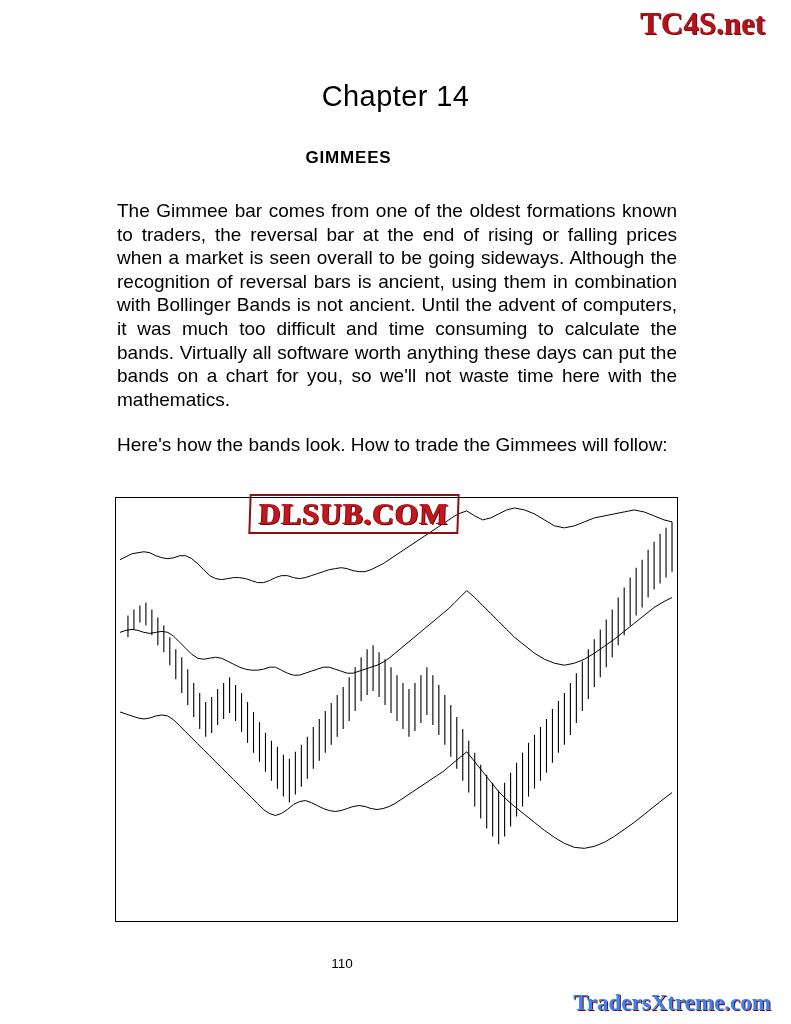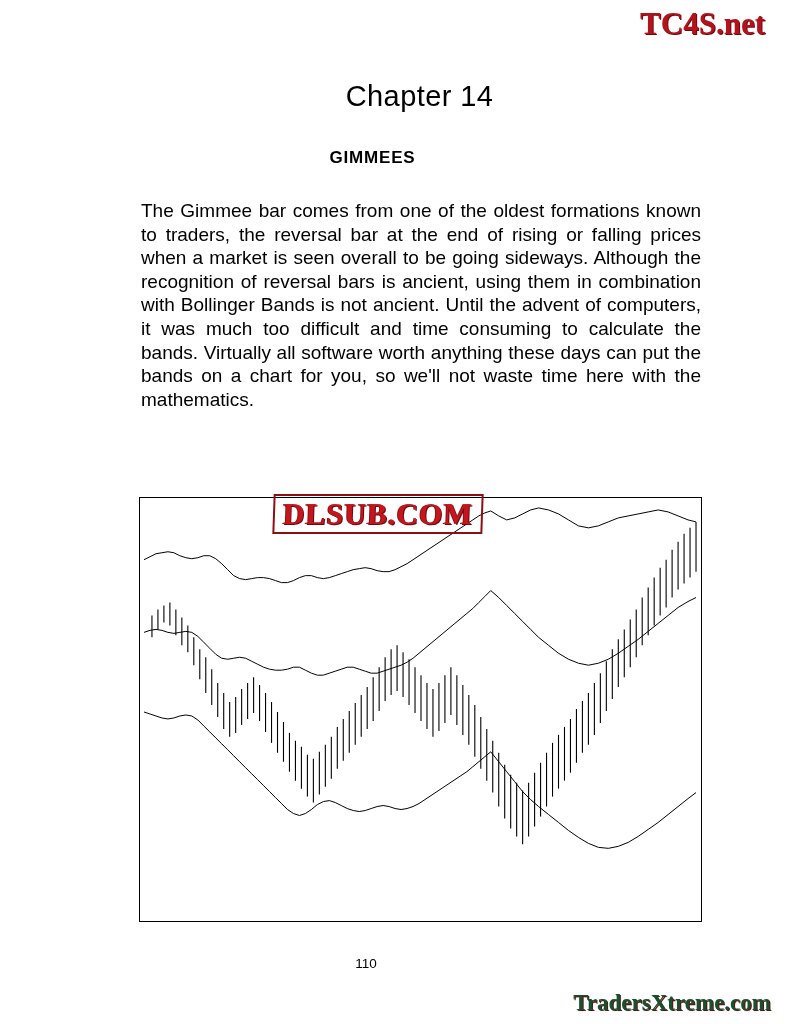--- a/index.html
+++ b/index.html
@@ -11,21 +11,20 @@
     width: 791px;
     height: 1024px;
     position: relative;
     font-family: "Liberation Sans", sans-serif;
     color: #000000;
     overflow: hidden;
   }
   .page {
     position: absolute;
     inset: 0;
-    margin-left: 24px;
   }
 
   
   .wm-top {
     position: absolute;
     top: 6px;
     right: 26px;
     font-family: "Liberation Serif", serif;
     font-size: 31px;
     font-weight: bold;
@@ -33,21 +32,21 @@
     letter-spacing: 0px;
     text-shadow: 1px 1px 0 #6d0a10;
   }
   .wm-bottom {
     position: absolute;
     bottom: 8px;
     right: 20px;
     font-family: "Liberation Serif", serif;
     font-size: 23px;
     font-weight: bold;
-    color: #14532d;
+    color: #3b82f6;
     text-shadow: 1px 1px 0 #6d0a10;
   }
   .wm-chart {
     position: absolute;
     left: 249px;
     top: 494px;
     font-family: "Liberation Serif", serif;
     font-size: 30px;
     font-weight: bold;
     color: #c4161c;
@@ -130,20 +129,21 @@
 
 <div class="page">
 
   <div class="wm-top">TC4S.net</div>
 
   <div class="chapter-title">Chapter 14</div>
   <div class="section-title">GIMMEES</div>
 
   <div class="body-col">
     <p class="para">The Gimmee bar comes from one of the oldest formations known to traders, the reversal bar at the end of rising or falling prices when a market is seen overall to be going sideways.   Although the recognition of reversal bars is ancient, using them in combination with Bollinger Bands is not ancient.  Until the advent of computers, it was much too difficult and time consuming   to calculate the bands. Virtually all software worth anything these days can put the bands on a chart for you, so we'll not waste time here with the mathematics.</p>
+    <p class="para last">Here's how the bands look.  How to trade the Gimmees will follow:</p>
   </div>
 
   <div class="chart-frame">
     <svg viewBox="0 0 563 425" preserveAspectRatio="none">
 
       <polyline fill="none" stroke="#000000" stroke-width="1" points="4,62 10,59 16,56 22,55 28,54 34,55 40,58 46,60 52,61 58,60 64,58 70,58 76,61 82,66 88,72 94,78 100,81 106,82 112,81 118,80 124,80 130,81 136,83 142,85 148,85 154,83 160,80 166,78 172,78 178,80 184,81 190,80 196,78 202,76 208,74 214,72 220,71 226,70 232,71 238,73 244,74 250,74 256,72 262,69 268,66 274,62 280,58 286,54 292,50 298,46 304,42 310,38 316,34 322,30 328,26 334,22 340,18 346,15 352,13"></polyline>
 
       <polyline fill="none" stroke="#000000" stroke-width="1" points="4,135 10,133 16,132 22,133 28,135 34,136 40,135 46,134 52,135 58,139 64,145 70,151 76,157 82,161 88,162 94,161 100,160 106,161 112,164 118,167 124,170 130,172 136,173 142,173 148,172 154,170 160,170 166,173 172,176 178,178 184,178 190,176 196,174 202,172 208,170 214,170 220,172 226,174 232,176 238,176 244,174 250,172 256,170 262,168 268,165 274,161 280,156 286,151 292,146 298,141 304,136 310,131 316,126 322,121 328,116 334,111 340,105 346,99 352,93"></polyline>
 
       <polyline fill="none" stroke="#000000" stroke-width="1" points="4,215 10,217 16,219 22,221 28,222 34,221 40,219 46,218 52,219 58,223 64,229 70,235 76,241 82,247 88,253 94,259 100,265 106,271 112,277 118,283 124,289 130,295 136,301 142,307 148,313 154,317 160,319 166,317 172,313 178,308 184,305 190,304 196,306 202,309 208,312 214,314 220,315 226,314 232,312 238,310 244,309 250,310 256,312 262,313 268,312 274,310 280,307 286,303 292,299 298,295 304,291 310,287 316,283 322,279 328,275 334,270 340,265 346,260 352,255"></polyline>

